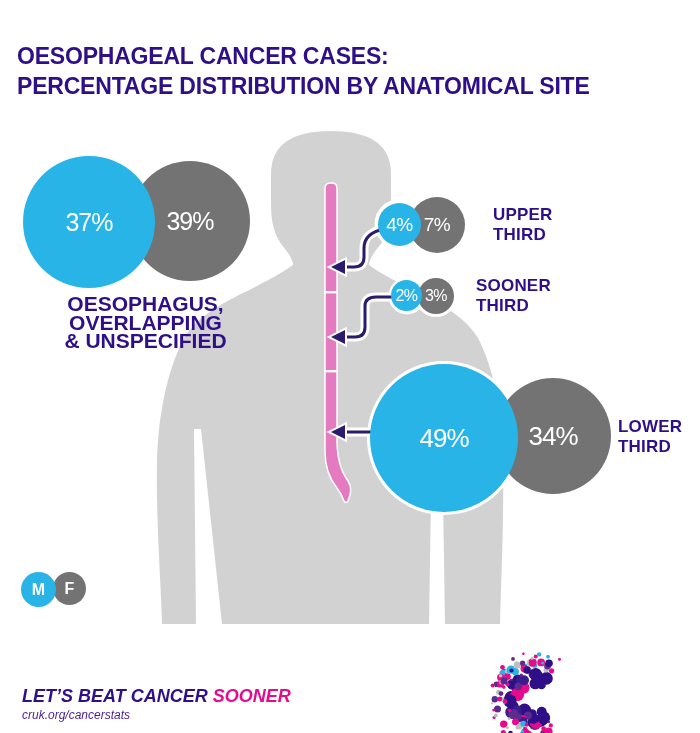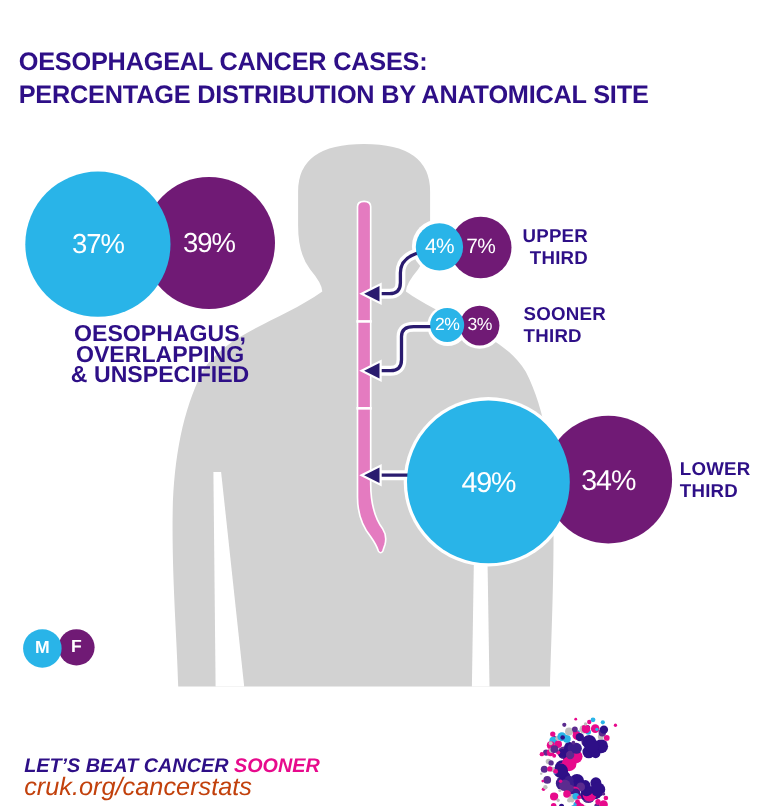--- a/index.html
+++ b/index.html
@@ -2,36 +2,36 @@
 <html><head>
 <meta charset="utf-8">
 <style>
   html,body{margin:0;padding:0;background:#fff;}
   #canvas{position:relative;width:700px;height:733px;background:#ffffff;overflow:hidden;
           font-family:"Liberation Sans",sans-serif;margin-top:24px;}
   #bg-svg{position:absolute;left:0;top:0;z-index:1;}
   .circle{position:absolute;border-radius:50%;display:flex;align-items:center;justify-content:center;
           color:#fff;z-index:3;letter-spacing:-1px;}
   .c-blue{background:#29B4E8;}
-  .c-pink{background:#701a75;}
+  .c-pink{background:#737373;}
   .pct-lg{font-size:25px;}
   .pct-xl{font-size:26px;}
   .pct-sm{font-size:19px;letter-spacing:-0.5px;}
   .pct-xs{font-size:16px;letter-spacing:-0.5px;}
   .legend-letter{font-size:16px;font-weight:bold;letter-spacing:0;}
   .lbl{position:absolute;color:#2E0F87;font-weight:bold;z-index:4;line-height:20px;font-size:17px;
        letter-spacing:0.2px;}
   #title{position:absolute;left:17px;top:17px;color:#2E0F87;font-weight:bold;font-size:23px;
          line-height:30px;letter-spacing:-0.2px;z-index:4;}
   #ov-label{position:absolute;left:58px;top:271px;width:175px;text-align:center;color:#2E0F87;
             font-weight:bold;font-size:21px;line-height:18.5px;z-index:4;}
   #footer{position:absolute;left:22px;top:662px;z-index:4;font-style:italic;}
   #tagline{color:#2E0F87;font-weight:bold;font-size:18px;line-height:20px;}
   #tagline .accent{color:#E70A8C;}
-  #site-url{color:#c2410c;font-size:23px;line-height:19px;}
+  #site-url{color:#4c1d95;font-size:12px;line-height:19px;}
   #logo-text{position:absolute;left:580px;top:644px;color:#2E0F87;font-weight:bold;font-size:17px;
              line-height:19px;letter-spacing:0.3px;z-index:4;}
   .bline{position:absolute;height:3px;top:729px;background:#CBCBCB;z-index:2;}
 </style>
 </head>
 <body>
 
 <div id="canvas">
 
   <svg id="bg-svg" width="700" height="733" viewBox="0 0 700 733">
@@ -243,21 +243,21 @@
     <div>OVERLAPPING</div>
     <div>&amp; UNSPECIFIED</div>
   </div>
 
   <div class="circle c-pink pct-sm" style="left:409px;top:173px;width:56px;height:56px;">
     <span>7%</span>
   </div>
   <div class="circle c-blue pct-sm" style="left:378px;top:179px;width:43px;height:43px;">
     <span>4%</span>
   </div>
-  <div class="lbl" style="left:475px;top:181px;text-align:right;">
+  <div class="lbl" style="left:493px;top:181px;">
     <div>UPPER</div>
     <div>THIRD</div>
   </div>
 
   <div class="circle c-pink pct-xs" style="left:418px;top:254px;width:36px;height:36px;">
     <span>3%</span>
   </div>
   <div class="circle c-blue pct-xs" style="left:391px;top:256px;width:31px;height:31px;">
     <span>2%</span>
   </div>

